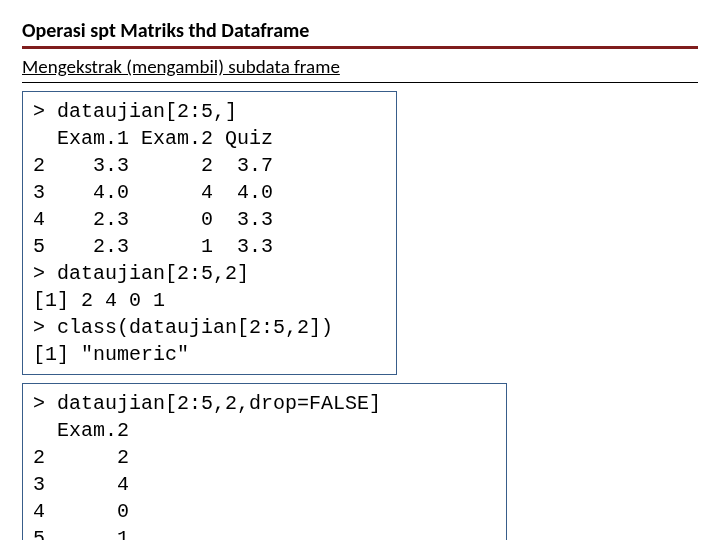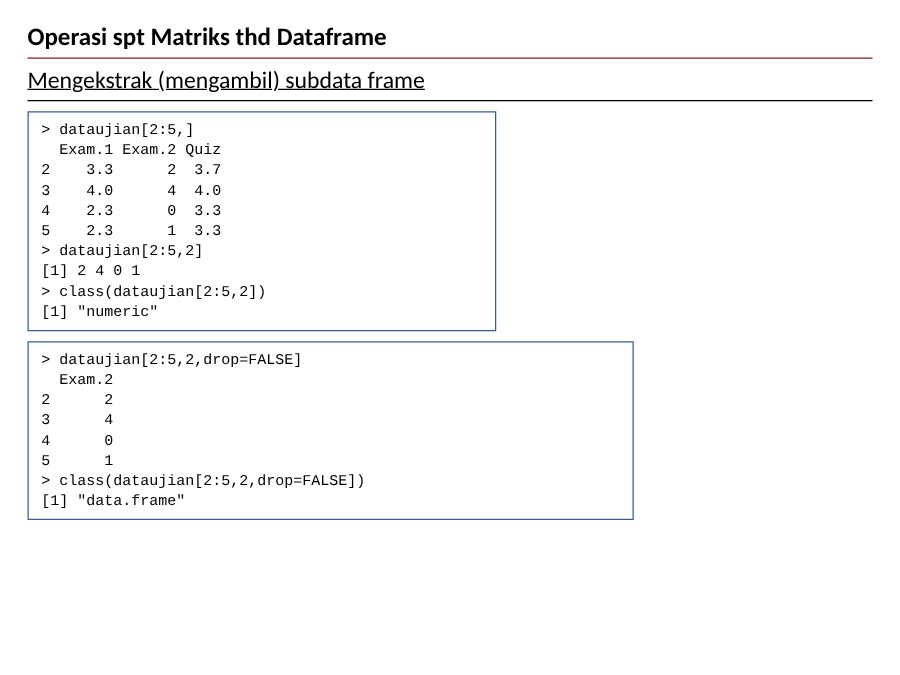--- a/index.html
+++ b/index.html
@@ -9,37 +9,37 @@
     width: 720px;
     height: 540px;
     box-sizing: border-box;
     background: #fff;
     color: #000;
   }
   .title {
     font-size: 20px;
     font-weight: bold;
     margin: 0 0 2px 0;
-    border-bottom: 1px solid #7f1d1d;
+    border-bottom: 3px solid #7f1d1d;
     padding-bottom: 4px;
   }
   .subtitle {
     font-size: 19px;
     margin: 6px 0 8px 0;
     border-bottom: 1px solid #000;
     padding-bottom: 4px;
     text-decoration: underline;
   }
   .code-box {
     border: 1.5px solid #385d8a;
     padding: 6px 10px;
     margin-bottom: 8px;
     width: 375px;
     font-family: "Courier New", monospace;
-    font-size: 12px;
+    font-size: 20px;
     line-height: 1.35;
     white-space: pre;
     box-sizing: border-box;
   }
   .code-box.wide {
     width: 485px;
   }
 </style>
 </head>
 <body>

